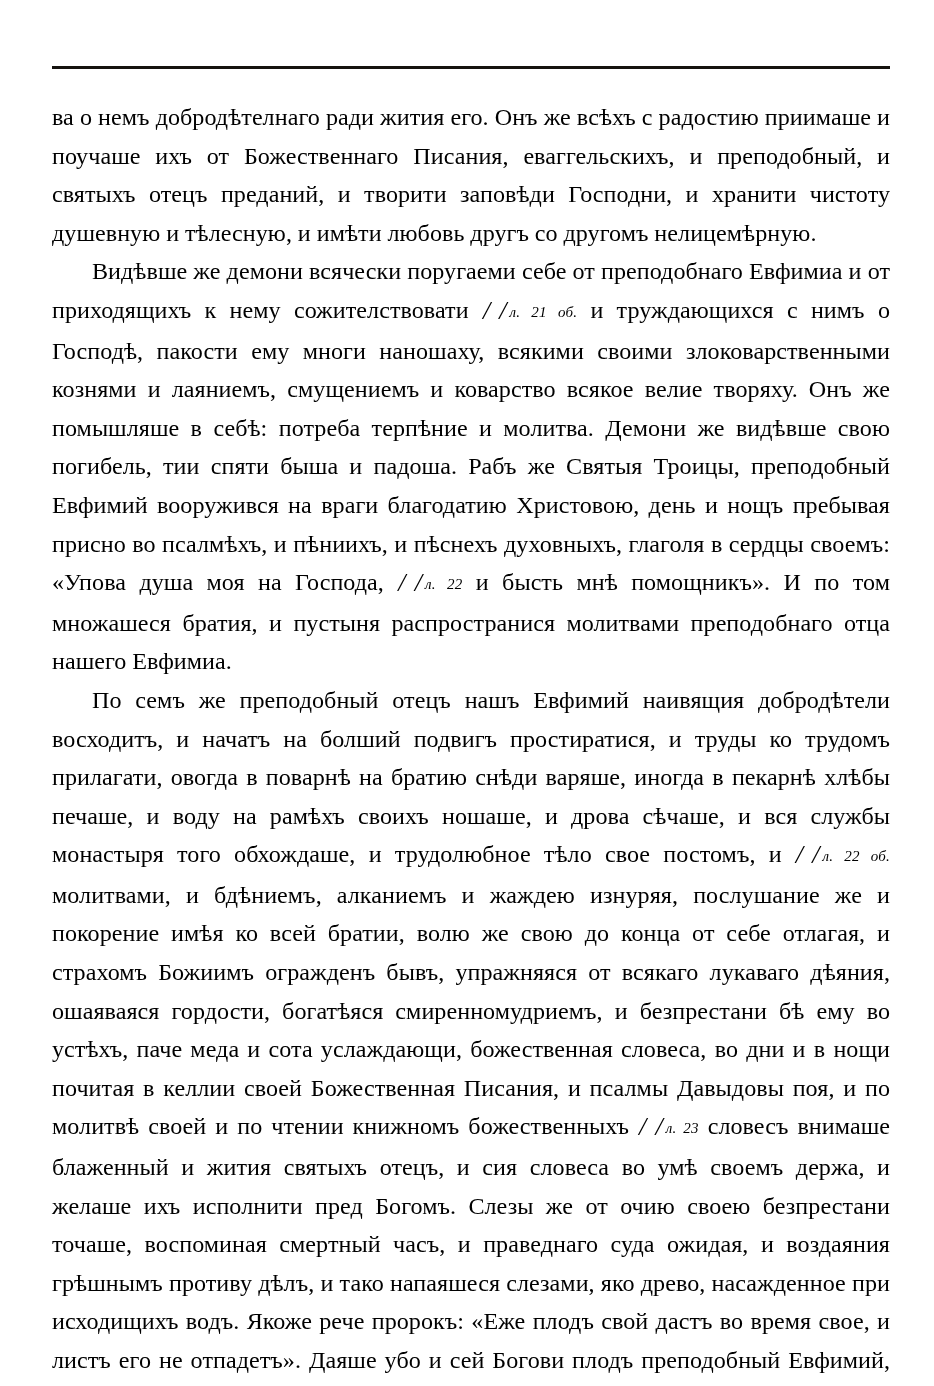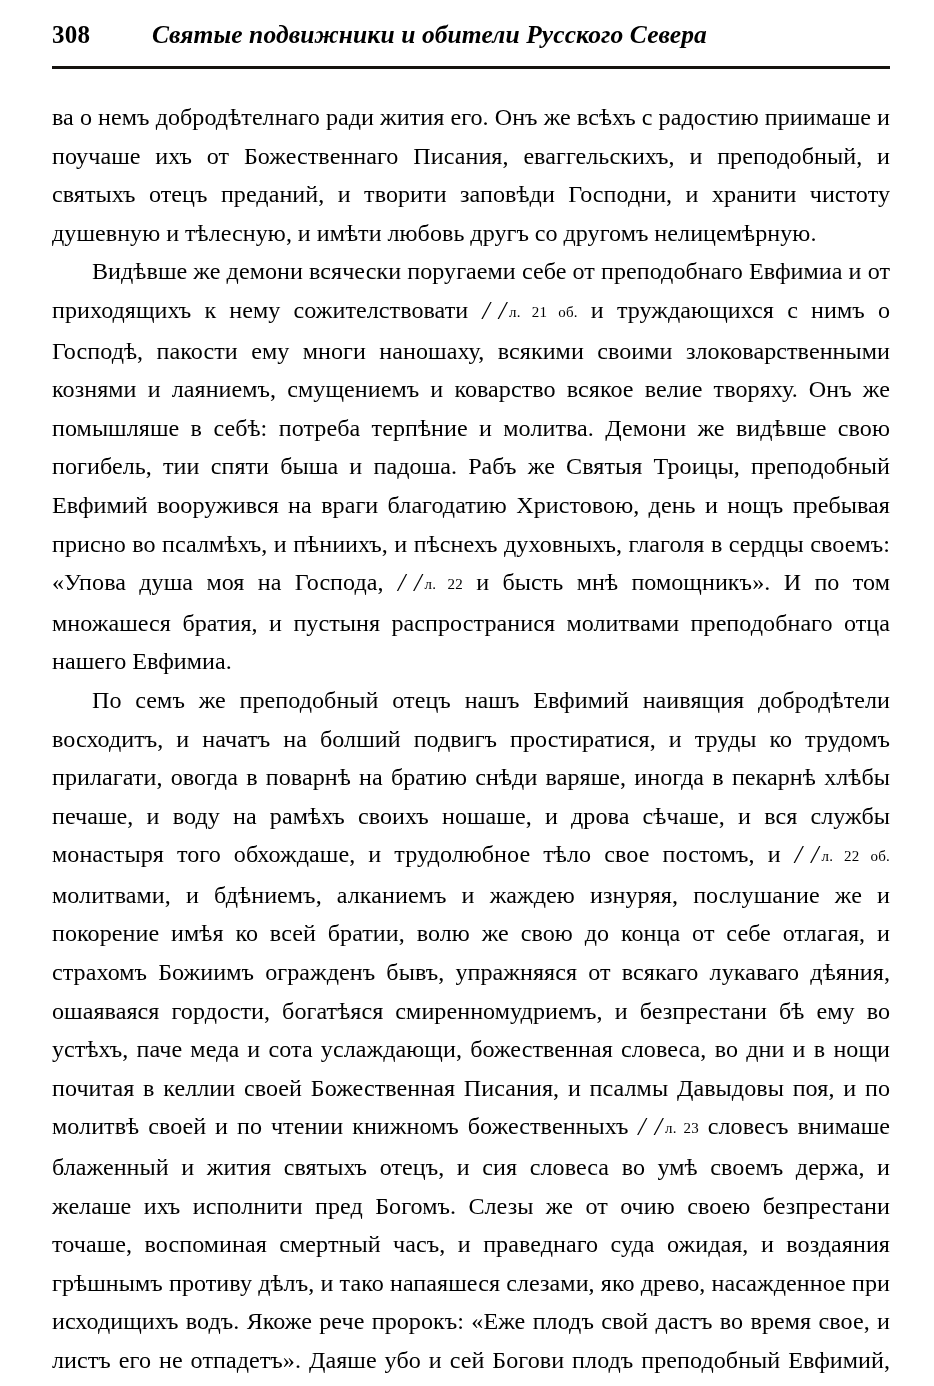--- a/index.html
+++ b/index.html
@@ -79,43 +79,40 @@
     word-spacing: -0.2px;
     letter-spacing: 0.05px;
     hyphens: manual;
   }
   p.para.indent {
     text-indent: 40px;
   }
 
   
   .leaf-ref {
+    font-style: italic;
     font-size: 15px;
     letter-spacing: 0.2px;
     white-space: nowrap;
     vertical-align: 1px;
   }
   .slash-pair {
     font-style: italic;
     font-size: 26px;
     letter-spacing: 2px;
     padding: 0 1px;
     vertical-align: -1px;
   }
   .nowrap { white-space: nowrap; }
 </style>
 </head>
 <body>
 
 <div class="page">
 
-  <div class="running-head">
-    <span class="folio-number">308</span>
-    <span class="head-title">Святые подвижники и обители Русского Севера</span>
-  </div>
 
   <div class="head-rule"></div>
 
   <div class="text-column">
       <p class="para"><span>ва о немъ добродѣтелнаго ради жития его. Онъ же всѣхъ с радостию приимаше и поучаше ихъ от Божественнаго Писания, еваггельскихъ, и преподобный, и святыхъ отецъ преданий, и творити заповѣди Господни, и хранити чистоту душевную и тѣлесную, и имѣти любовь другъ со другомъ нелицемѣрную.</span></p>
       <p class="para indent"><span>Видѣвше же демони всячески поругаеми себе от преподобнаго Евфимиа и от приходящихъ к нему сожителствовати </span><span class="nowrap"><span class="slash-pair">/ /</span><span class="leaf-ref">л. 21 об.</span></span><span> и труждающихся с нимъ о Господѣ, пакости ему многи наношаху, всякими своими злоковарственными кознями и лаяниемъ, смущениемъ и коварство всякое велие творяху. Онъ же помышляше в себѣ: потреба терпѣние и молитва. Демони же видѣвше свою погибель, тии спяти быша и падоша. Рабъ же Святыя Троицы, преподобный Евфимий вооружився на враги благодатию Христовою, день и нощъ пребывая присно во псалмѣхъ, и пѣниихъ, и пѣснехъ духовныхъ, глаголя в сердцы своемъ: «Упова душа моя на Господа, </span><span class="nowrap"><span class="slash-pair">/ /</span><span class="leaf-ref">л. 22</span></span><span> и бысть мнѣ помощникъ». И по том множашеся братия, и пустыня распространися молитвами преподобнаго отца нашего Евфимиа.</span></p>
       <p class="para indent"><span>По семъ же преподобный отецъ нашъ Евфимий наивящия добродѣтели восходитъ, и начатъ на болший подвигъ простиратися, и труды ко трудомъ прилагати, овогда в поварнѣ на братию снѣди варяше, иногда в пекарнѣ хлѣбы печаше, и воду на рамѣхъ своихъ ношаше, и дрова сѣчаше, и вся службы монастыря того обхождаше, и трудолюбное тѣло свое постомъ, и </span><span class="nowrap"><span class="slash-pair">/ /</span><span class="leaf-ref">л. 22 об.</span></span><span> молитвами, и бдѣниемъ, алканиемъ и жаждею изнуряя, послушание же и покорение имѣя ко всей братии, волю же свою до конца от себе отлагая, и страхомъ Божиимъ огражденъ бывъ, упражняяся от всякаго лукаваго дѣяния, ошаяваяся гордости, богатѣяся смиренномудриемъ, и безпрестани бѣ ему во устѣхъ, паче меда и сота услаждающи, божественная словеса, во дни и в нощи почитая в келлии своей Божественная Писания, и псалмы Давыдовы поя, и по молитвѣ своей и по чтении книжномъ божественныхъ </span><span class="nowrap"><span class="slash-pair">/ /</span><span class="leaf-ref">л. 23</span></span><span> словесъ внимаше блаженный и жития святыхъ отецъ, и сия словеса во умѣ своемъ держа, и желаше ихъ исполнити пред Богомъ. Слезы же от очию своею безпрестани точаше, воспоминая смертный часъ, и праведнаго суда ожидая, и воздаяния грѣшнымъ противу дѣлъ, и тако напаяшеся слезами, яко древо, насажденное при исходищихъ водъ. Якоже рече пророкъ: «Еже плодъ свой дастъ во время свое, и листъ его не отпадетъ». Даяше убо и сей Богови плодъ преподобный Евфимий, на всяко время в добродѣтелех </span><span class="nowrap"><span class="slash-pair">/ /</span></span><span> творяше, и во время святаго пѣния со благоговѣниемъ въ церковь вхождаше, со страхомъ и трепетомъ, яко пред лицем Божиимъ предстояще. Братиамъ же всѣмъ</span></p>
     </div>
 
 </div>

